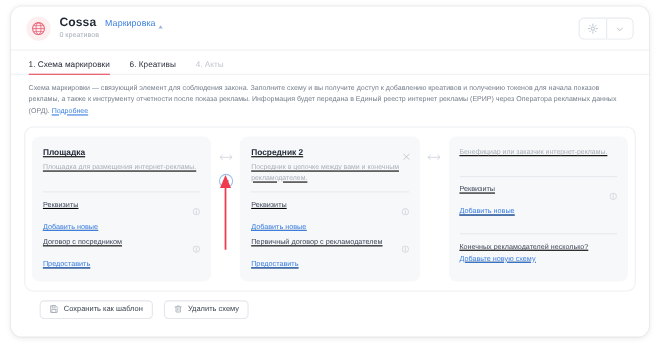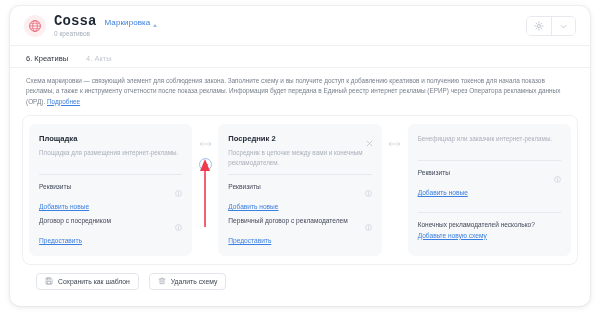--- a/index.html
+++ b/index.html
@@ -31,21 +31,21 @@
   .logo {
     width: 22px; height: 22px; border-radius: 50%;
     background: #fdeef0;
     display: flex; align-items: center; justify-content: center;
     flex: 0 0 auto;
   }
   .logo svg { display: block; }
   .brand-block { margin-left: 8px; line-height: 1.15; }
   .brand-row { display: flex; align-items: baseline; gap: 8px; }
   .brand-name {
-    font-size: 14px; font-weight: bold; color: #1f2733; letter-spacing: .1px; font-family: Liberation Mono, monospace;
+    font-size: 11px; font-weight: bold; color: #1f2733; letter-spacing: .1px;
   }
   .brand-link {
     font-size: 8px; color: #3b7fe0; letter-spacing: .1px;
     display: flex; align-items: flex-end; gap: 3px;
   }
   .brand-link .caret {
     width: 0; height: 0;
     border-left: 2.5px solid transparent;
     border-right: 2.5px solid transparent;
     border-bottom: 3px solid #9db6dd;
@@ -102,20 +102,21 @@
   }
   .cards { display: flex; align-items: stretch; height: 100%; }
 
   .card {
     flex: 1 1 0;
     background: #f7f8fa;
     border-radius: 7px;
     padding: 10px 10px 8px 10px;
     position: relative;
     min-width: 0;
+    text-decoration: underline;
   }
   .card-title {
     font-size: 7.6px; font-weight: bold; color: #242c38; margin-bottom: 5px;
   }
   .card-desc {
     font-size: 6.3px; line-height: 1.5; color: #aab0ba; margin-bottom: 7px;
     min-height: 19px;
   }
   .divider { height: 1px; background: #e7e9ee; margin: 0 0 7px 0; }
   .field { margin-bottom: 6px; }
@@ -215,20 +216,21 @@
       </div>
       <div class="hbtn">
         <svg width="9" height="9" viewBox="0 0 12 12">
           <polyline points="3,4.8 6,7.8 9,4.8" fill="none" stroke="#b3b9c3" stroke-width="1.1" stroke-linecap="round" stroke-linejoin="round"></polyline>
         </svg>
       </div>
     </div>
   </div>
 
   <div class="tabs">
+    <div class="tab active">1. Схема маркировки</div>
     <div class="tab">6. Креативы</div>
     <div class="tab muted">4. Акты</div>
   </div>
 
   <div class="desc">
     <span>Схема маркировки — связующий элемент для соблюдения закона. Заполните схему и вы получите доступ к добавлению креативов и получению токенов для начала показов рекламы, а также к инструменту отчетности после показа рекламы. Информация будет передана в Единый реестр интернет рекламы (ЕРИР) через Оператора рекламных данных (ОРД). </span><a href="#">Подробнее</a>
   </div>
 
   <div class="scheme">
     <div class="cards">

